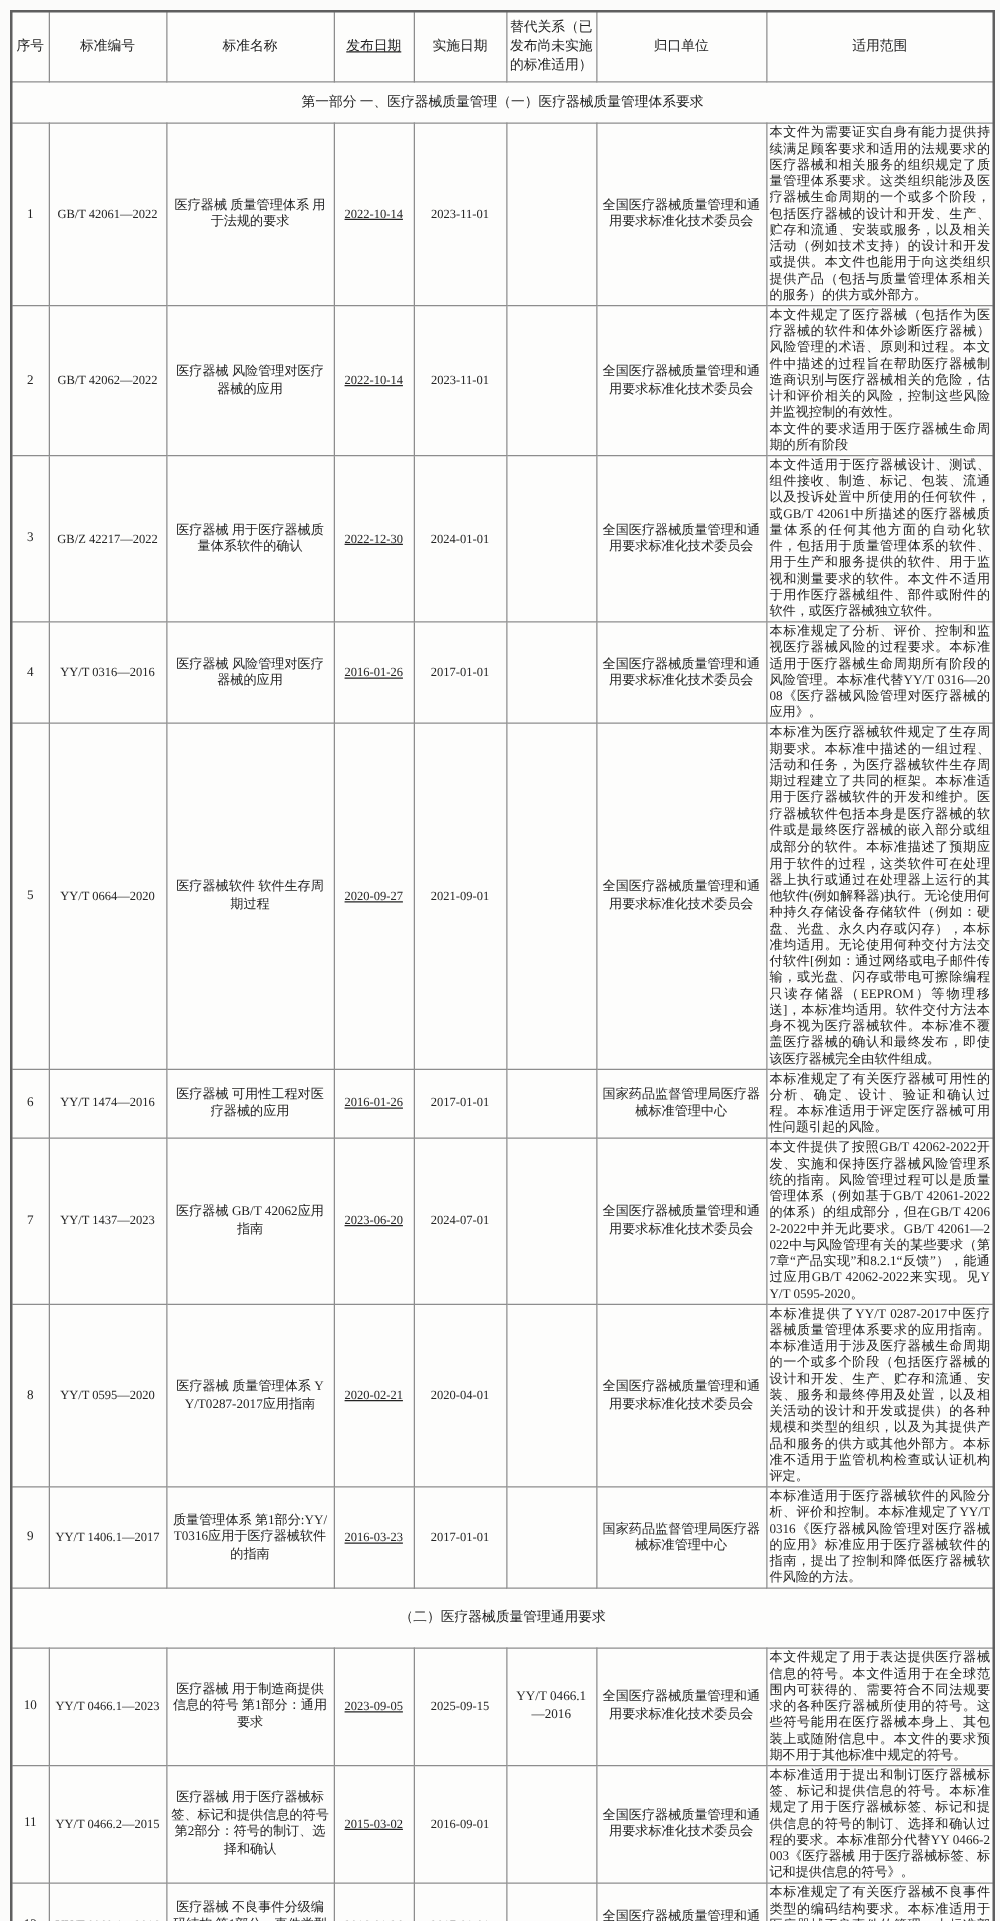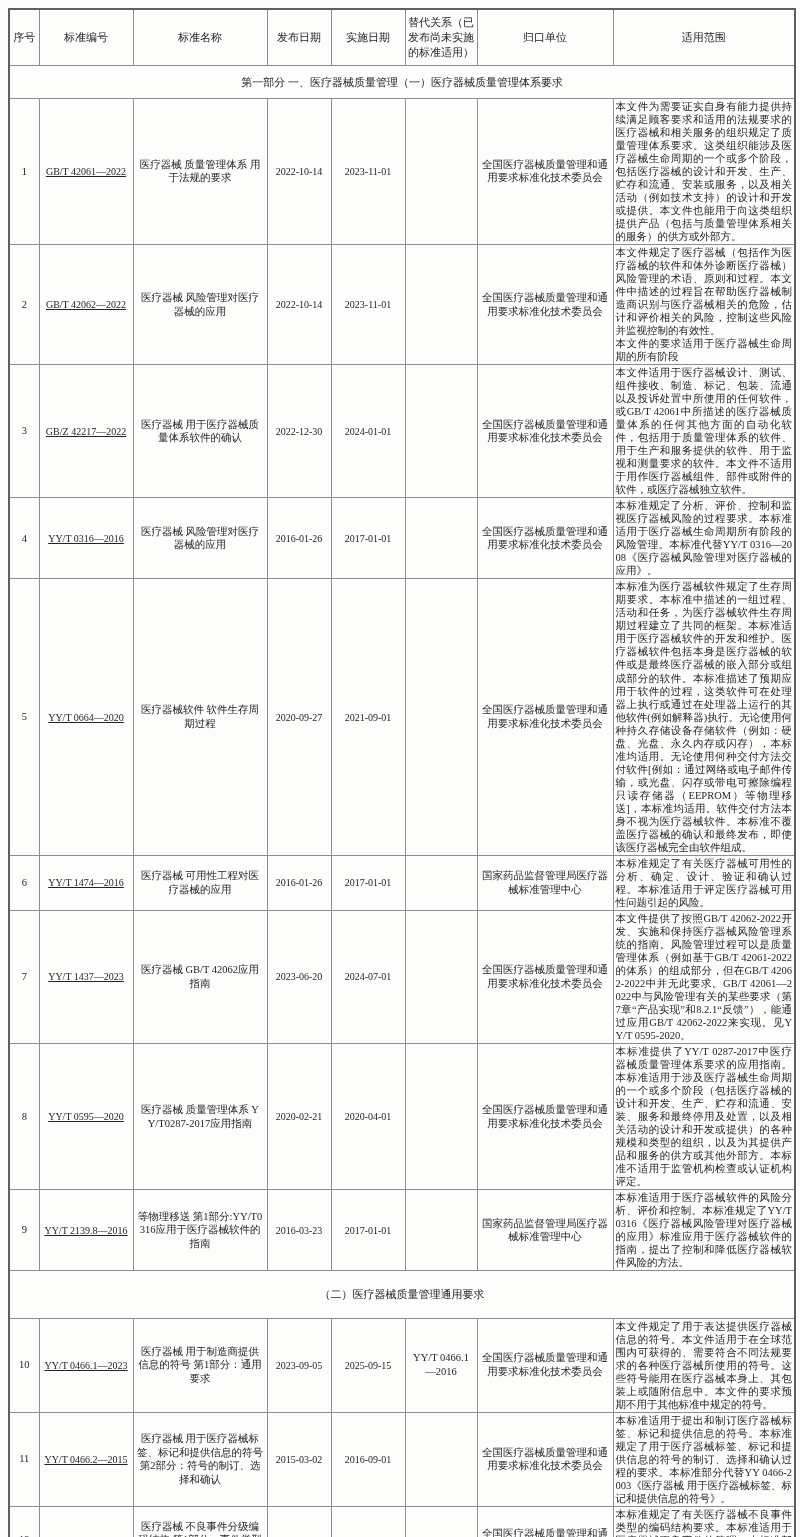--- a/index.html
+++ b/index.html
@@ -20,26 +20,26 @@
     font-size:10.5px;line-height:1.3;
     padding:2px 3px;
     text-align:center;vertical-align:middle;
     word-break:break-all;
     overflow:hidden;
   }
   thead th{font-size:11px;padding:5px 2px;line-height:1.35;}
   .col-no{width:30px;margin-left:12px;}
   .col-code{width:94px;margin-top:44px;}
   .col-name{width:134px;margin-top:32px;}
-  .col-pub{width:64px;}
+  .col-pub{width:64px;text-decoration:underline;}
   .col-impl{width:74px;margin-top:24px;}
   .col-replace{width:72px;}
   .col-org{width:136px;}
   .col-scope{width:182px;}
-  td.col-code{white-space:nowrap;font-size:10px;text-decoration:underline;}
+  td.col-code{white-space:nowrap;font-size:10px;}
   td.col-pub,td.col-impl{white-space:nowrap;font-size:10px;}
   td.col-scope{
     text-align:justify;text-justify:inter-character;
     padding:1px 2px;font-size:10.5px;line-height:1.24;
   }
   td.col-scope div{margin:0;}
   tr.section-row td{
     border-left:1px solid #8d8d8d;border-right:1px solid #8d8d8d;
     padding:16px 4px;font-size:11px;
   }
@@ -167,22 +167,22 @@
         <td class="col-pub" data-name="cell-pub">2020-02-21</td>
         <td class="col-impl" data-name="cell-impl">2020-04-01</td>
         <td class="col-replace" data-name="cell-replace"></td>
         <td class="col-org" data-name="cell-org">全国医疗器械质量管理和通用要求标准化技术委员会</td>
         <td class="col-scope" data-name="cell-scope">
           <div data-name="scope-paragraph">本标准提供了YY/T 0287-2017中医疗器械质量管理体系要求的应用指南。本标准适用于涉及医疗器械生命周期的一个或多个阶段（包括医疗器械的设计和开发、生产、贮存和流通、安装、服务和最终停用及处置，以及相关活动的设计和开发或提供）的各种规模和类型的组织，以及为其提供产品和服务的供方或其他外部方。本标准不适用于监管机构检查或认证机构评定。</div>
         </td>
       </tr>
       <tr data-name="table-row">
         <td class="col-no" data-name="cell-no">9</td>
-        <td class="col-code" data-name="cell-code">YY/T 2139.8—2016</td>
-        <td class="col-name" data-name="cell-name">等物理移送 第1部分:YY/T0316应用于医疗器械软件的指南</td>
+        <td class="col-code" data-name="cell-code">YY/T 1406.1—2017</td>
+        <td class="col-name" data-name="cell-name">质量管理体系 第1部分:YY/T0316应用于医疗器械软件的指南</td>
         <td class="col-pub" data-name="cell-pub">2016-03-23</td>
         <td class="col-impl" data-name="cell-impl">2017-01-01</td>
         <td class="col-replace" data-name="cell-replace"></td>
         <td class="col-org" data-name="cell-org">国家药品监督管理局医疗器械标准管理中心</td>
         <td class="col-scope" data-name="cell-scope">
           <div data-name="scope-paragraph">本标准适用于医疗器械软件的风险分析、评价和控制。本标准规定了YY/T 0316《医疗器械风险管理对医疗器械的应用》标准应用于医疗器械软件的指南，提出了控制和降低医疗器械软件风险的方法。</div>
         </td>
       </tr>
       <tr class="section-row" data-name="section-header-row">
         <td colspan="8" data-name="section-header">（二）医疗器械质量管理通用要求</td>

